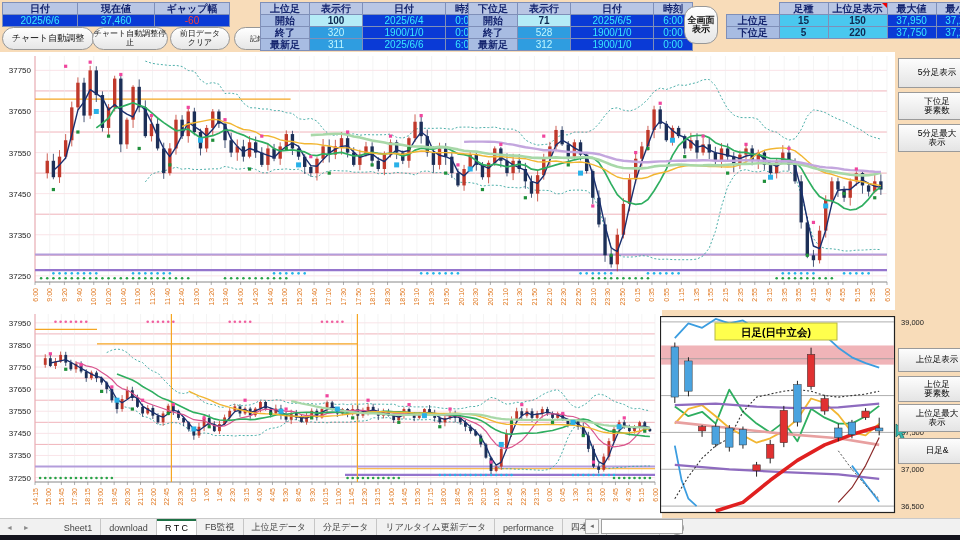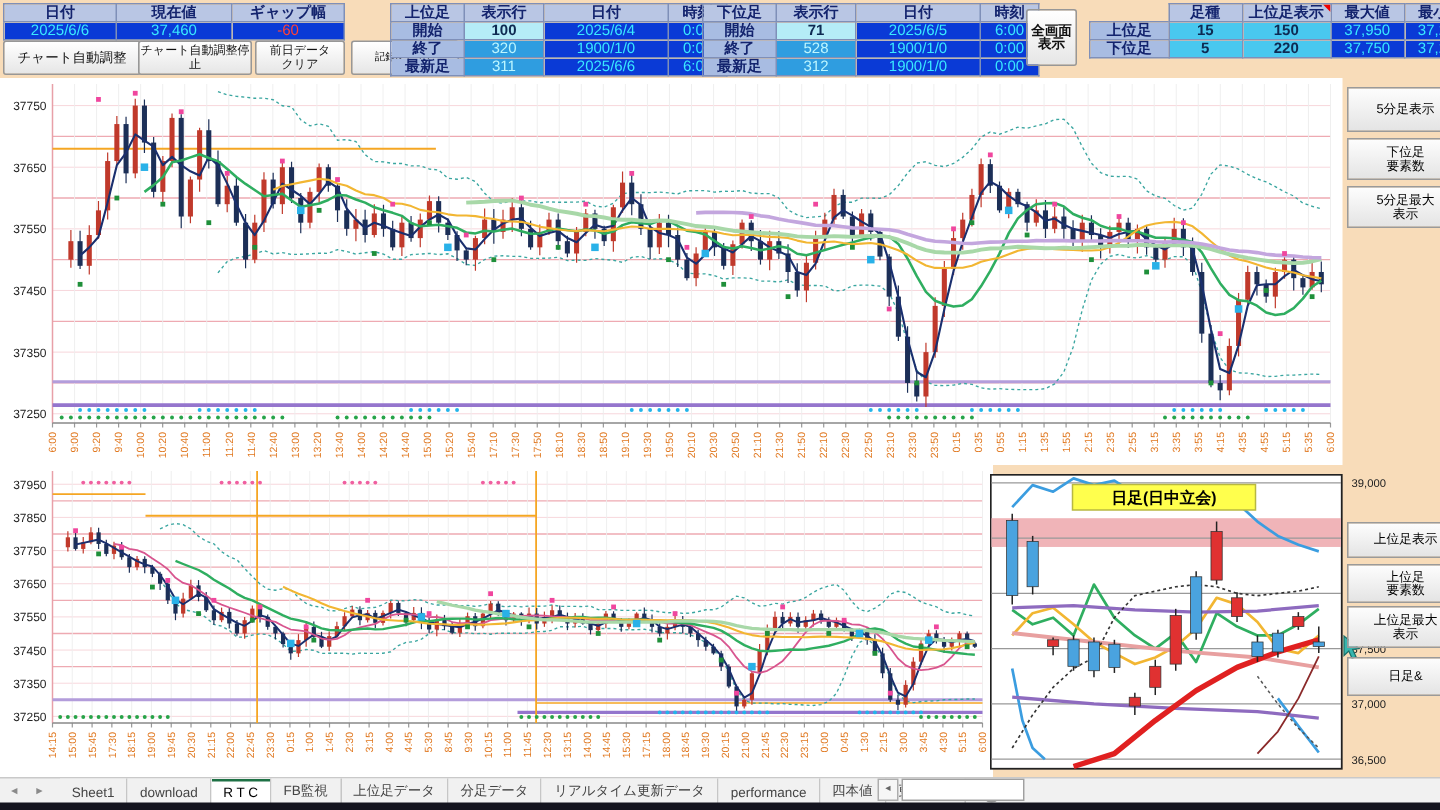--- a/index.html
+++ b/index.html
@@ -10,21 +10,21 @@
   table.hd td{border:1px solid #7f8fb8;padding:0 2px;height:11px;font-size:10px;
               overflow:hidden;white-space:nowrap;text-align:center;line-height:11px;}
   td.hcell{background:#b9c6e4;color:#14246e;font-weight:bold;}
   td.rlabel{background:#a8bce2;color:#14246e;font-weight:bold;}
   td.bluev{background:#0a3ad6;color:#39e9ff;}
   td.cyanv{background:#2f9de0;color:#bdf6ff;}
   td.palecyan{background:#b5ecf7;color:#0e2a52;font-weight:bold;}
   td.cyancell{background:#49c8ef;color:#0e2a52;font-weight:bold;}
   td.redv{background:#0a3ad6;color:#ff4136;font-weight:normal;}
   .btn{position:absolute;background:linear-gradient(#ffffff,#e6e6e6);border:1px solid #979797;
-       border-radius:2px;font-size:9px;color:#111;display:flex;align-items:center;justify-content:center;
+       border-radius:12px;font-size:9px;color:#111;display:flex;align-items:center;justify-content:center;
        text-align:center;white-space:pre-line;line-height:1.05;box-sizing:border-box;cursor:default;}
   .sidebtn{position:absolute;left:898px;width:78px;background:linear-gradient(#fdfdfd,#e4e4e4);
        border:1px solid #9a9a9a;font-size:8.5px;text-align:center;display:flex;align-items:center;
        justify-content:center;white-space:pre-line;line-height:1.1;box-sizing:border-box;}
   .redmark{position:absolute;top:0;right:0;width:0;height:0;border-left:5px solid transparent;border-top:5px solid #e00;}
   #tabbar{position:absolute;left:0;top:518px;width:960px;height:17px;background:#f1f1f1;
           border-top:1px solid #c9c9c9;display:flex;align-items:stretch;font-size:9px;color:#444;}
   .navarrows{display:flex;align-items:center;padding:0 6px;color:#8a8a8a;font-size:7px;letter-spacing:4px;}
   .tab{display:flex;align-items:center;padding:0 8px;border-right:1px solid #c6c6c6;background:#f1f1f1;}
   .tab.active{background:#ffffff;font-weight:normal;color:#000;box-shadow:inset 0 2px 0 #1e7145;}
@@ -1416,21 +1416,21 @@
     <div class="sidebtn" style="top: 348px; height: 24px;">上位足表示</div>
     <div class="sidebtn" style="top: 376px; height: 26px;">上位足
 要素数</div>
     <div class="sidebtn" style="top: 404px; height: 28px;">上位足最大
 表示</div>
     <div class="sidebtn" style="top: 438px; height: 26px;">日足&amp;</div>
   </div>
 
 <div id="tabbar">
   <div class="navarrows">◄ ►</div>
-  <div id="tabs" style="display:flex;">
+  <div id="tabs" style="display:flex;margin-left:16px;">
       <div class="tab">Sheet1</div>
       <div class="tab">download</div>
       <div class="tab active">R T C</div>
       <div class="tab">FB監視</div>
       <div class="tab">上位足データ</div>
       <div class="tab">分足データ</div>
       <div class="tab">リアルタイム更新データ</div>
       <div class="tab">performance</div>
       <div class="tab">四本値</div>
       <div class="tab">更新数式</div>

